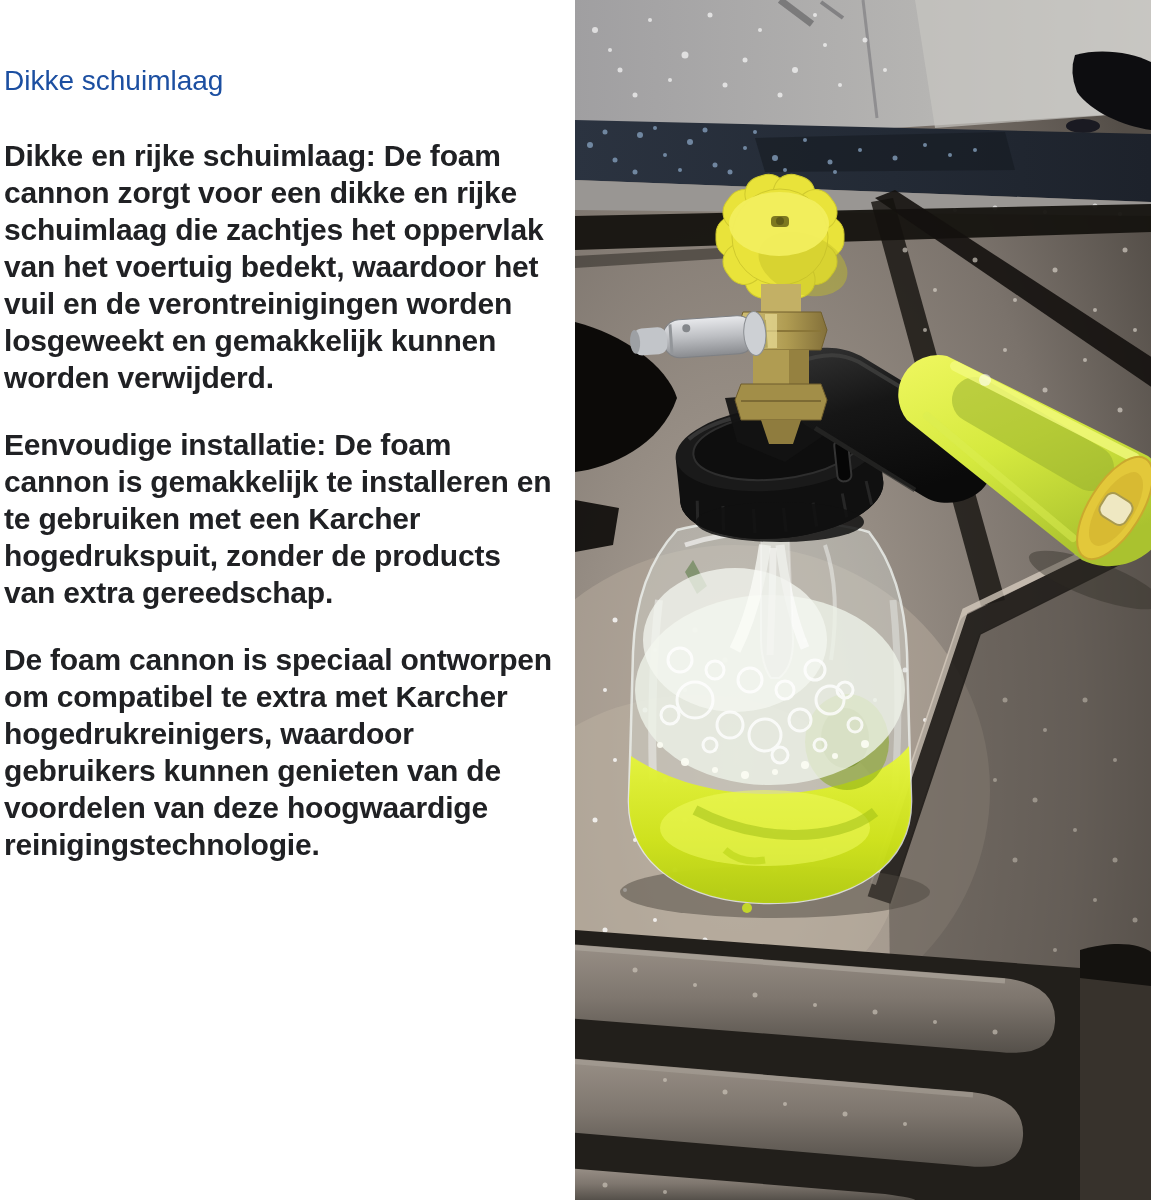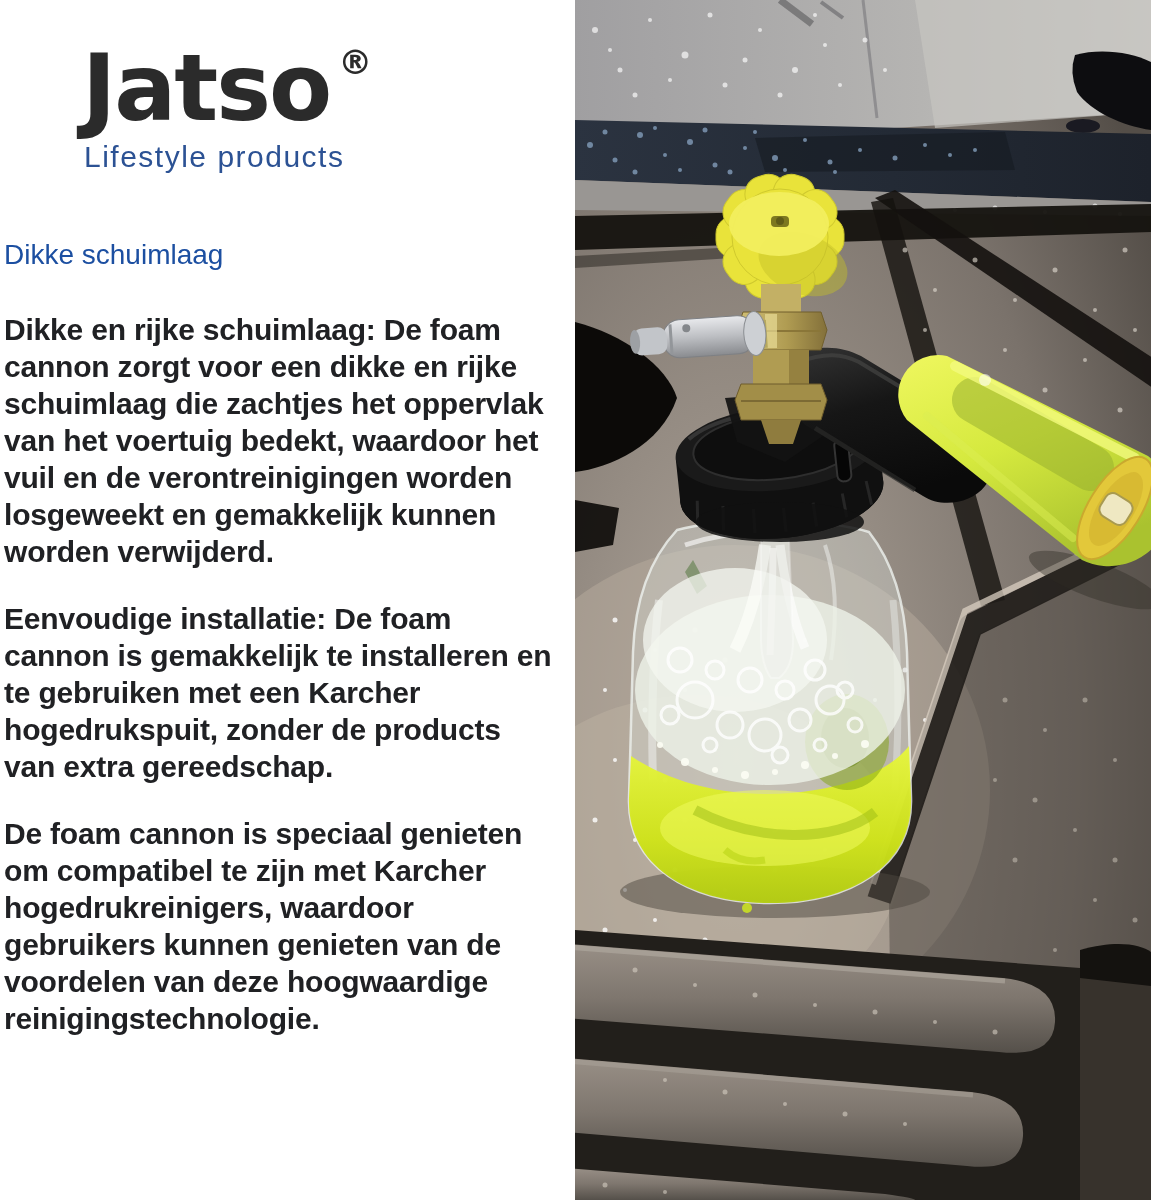--- a/index.html
+++ b/index.html
@@ -34,37 +34,31 @@
   }
   .right-col{position:absolute;left:575px;top:0;width:576px;height:1200px;}
   .right-col svg{display:block;}
 </style>
 </head>
 <body>
 
 <div class="canvas">
 
   <div class="left-col">
-    <header class="logo-block">
-      <div class="logo-line">
-        <span class="logo-text">Jatso</span><span class="reg-mark">®</span>
-      </div>
-      <div class="tagline">Lifestyle products</div>
-    </header>
 
     <div class="features">
       <section class="feature">
         <h2 class="feature-heading">Dikke schuimlaag</h2>
         <p class="feature-body">Dikke en rijke schuimlaag: De foam cannon zorgt voor een dikke en rijke schuimlaag die zachtjes het oppervlak van het voertuig bedekt, waardoor het vuil en de verontreinigingen worden losgeweekt en gemakkelijk kunnen worden verwijderd.</p>
       </section>
       <section class="feature">
         <p class="feature-body">Eenvoudige installatie: De foam cannon is gemakkelijk te installeren en te gebruiken met een Karcher hogedrukspuit, zonder de products van extra gereedschap.</p>
       </section>
       <section class="feature">
-        <p class="feature-body">De foam cannon is speciaal genieten om compatibel te zijn met Karcher hogedrukreinigers, waardoor gebruikers kunnen genieten van de voordelen van deze hoogwaardige reinigingstechnologie.</p>
+        <p class="feature-body">De foam cannon is speciaal ontworpen om compatibel te extra met Karcher hogedrukreinigers, waardoor gebruikers kunnen genieten van de voordelen van deze hoogwaardige reinigingstechnologie.</p>
       </section>
     </div>
   </div>
 
   <div class="right-col">
     <svg width="576" height="1200" viewBox="0 0 576 1200" xmlns="http://www.w3.org/2000/svg">
       <defs>
         <linearGradient id="lgConcrete" x1="0" y1="0" x2="1" y2="0">
           <stop offset="0" stop-color="#a09fa1"></stop>
             <stop offset="0.6" stop-color="#b5b4b2"></stop>

